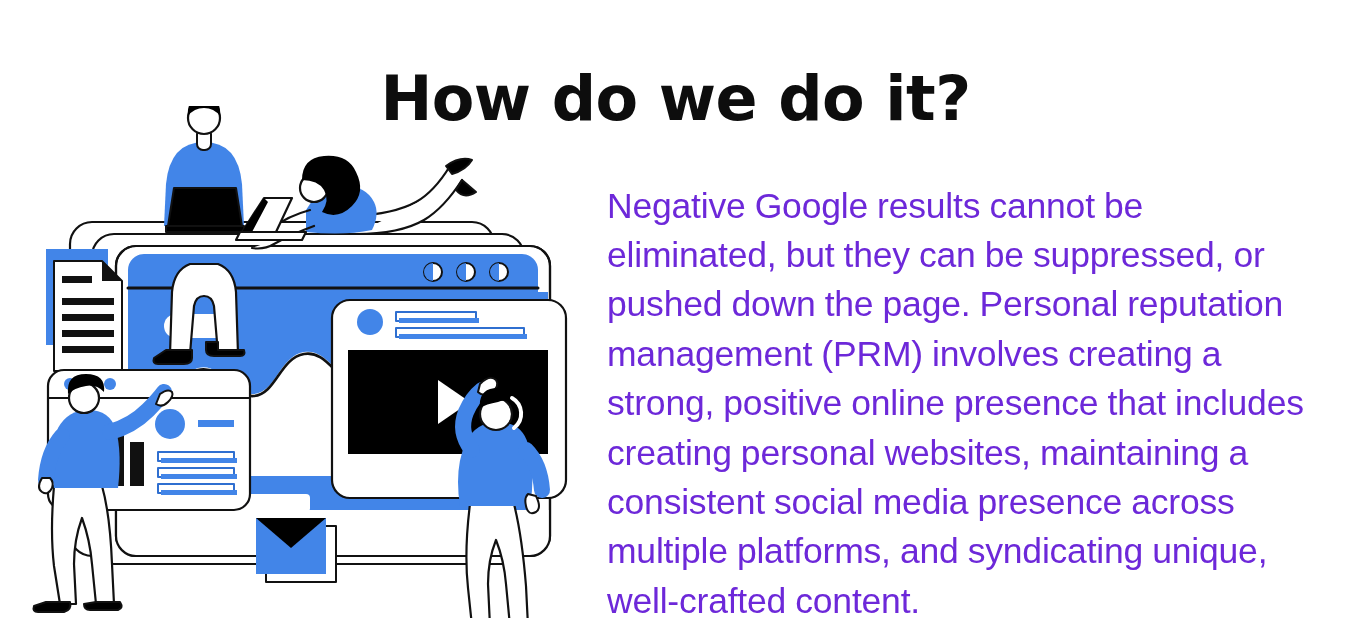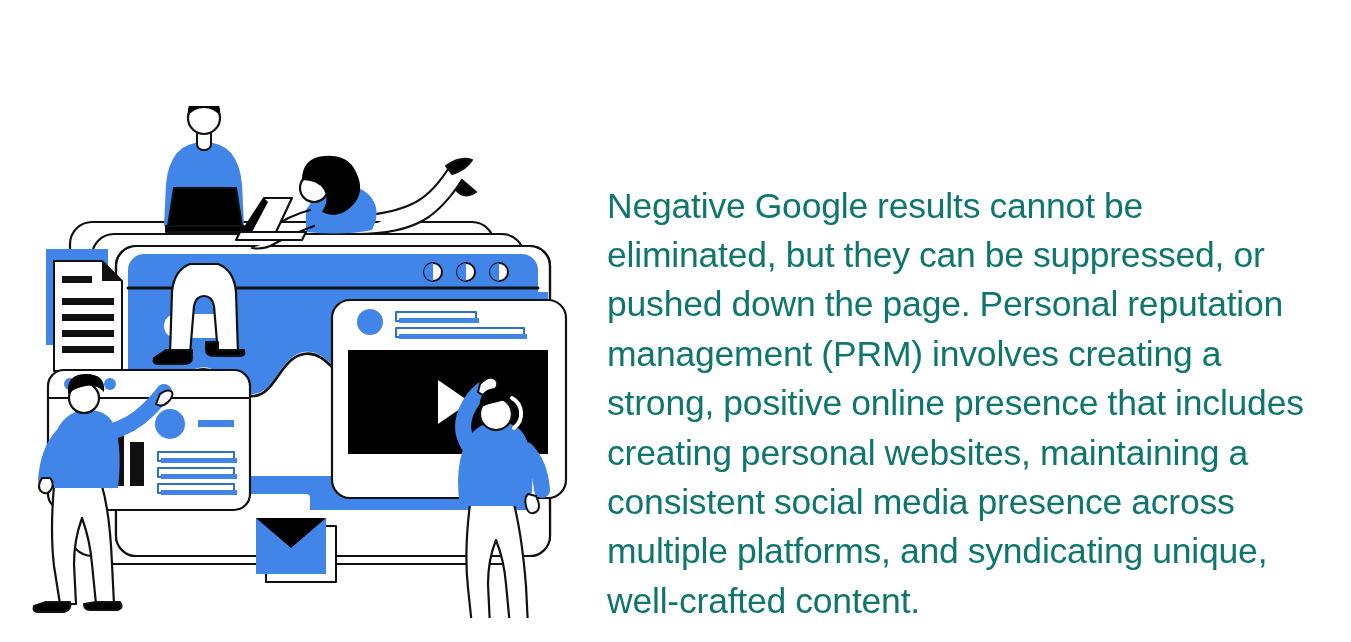--- a/index.html
+++ b/index.html
@@ -37,41 +37,42 @@
 
   
   #body-copy {
     position: absolute;
     left: 607px;
     top: 146px;
     width: 712px;
     font-size: 35.5px;
     line-height: 49.4px;
     font-weight: 400;
-    color: #0f766e;
+    color: #6d28d9;
     font-family: "Liberation Sans", sans-serif;
     letter-spacing: -0.2px;
     word-spacing: -0.5px;
   }
 
   
   #illustration {
     position: absolute;
     left: 18px;
     top: 106px;
     width: 570px;
     height: 512px;
   }
   #illustration svg { display: block; width: 100%; height: 100%; }
 </style>
 </head>
 <body>
 
 <div id="slide">
 
+  <h1 id="page-title">How do we do it?</h1>
 
   <div id="illustration">
     <svg viewBox="0 0 570 512" xmlns="http://www.w3.org/2000/svg" fill="none" stroke="#111111" stroke-width="2.2" stroke-linecap="round" stroke-linejoin="round">
 
       <g>
         <path d="M74,116 h380 a22,22 0 0 1 22,22 v290 a22,22 0 0 1 -22,22 h-380 a22,22 0 0 1 -22,-22 v-290 a22,22 0 0 1 22,-22 z" fill="#ffffff" stroke="#111111"></path>
       </g>
 
       <g>
         <path d="M96,128 h388 a22,22 0 0 1 22,22 v286 a22,22 0 0 1 -22,22 h-388 a22,22 0 0 1 -22,-22 v-286 a22,22 0 0 1 22,-22 z" fill="#ffffff" stroke="#111111"></path>

